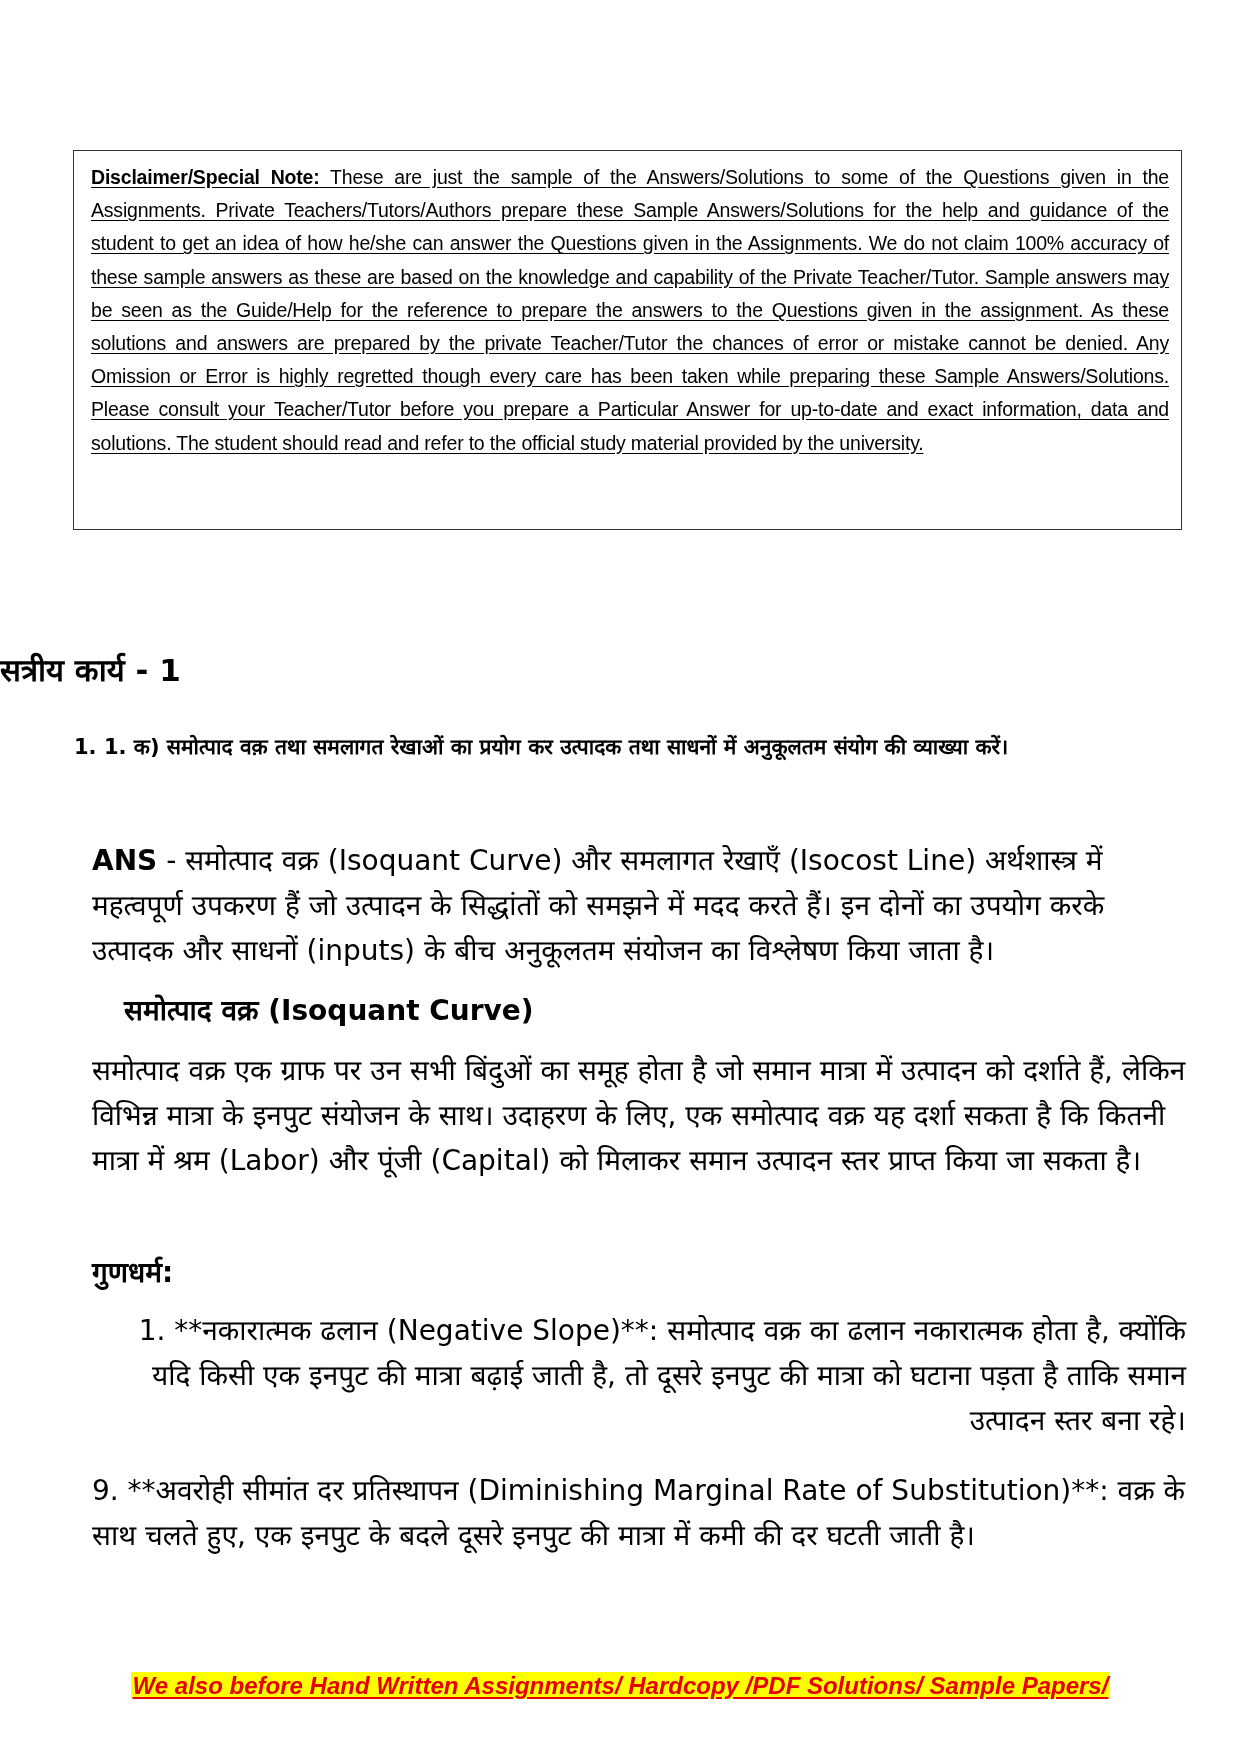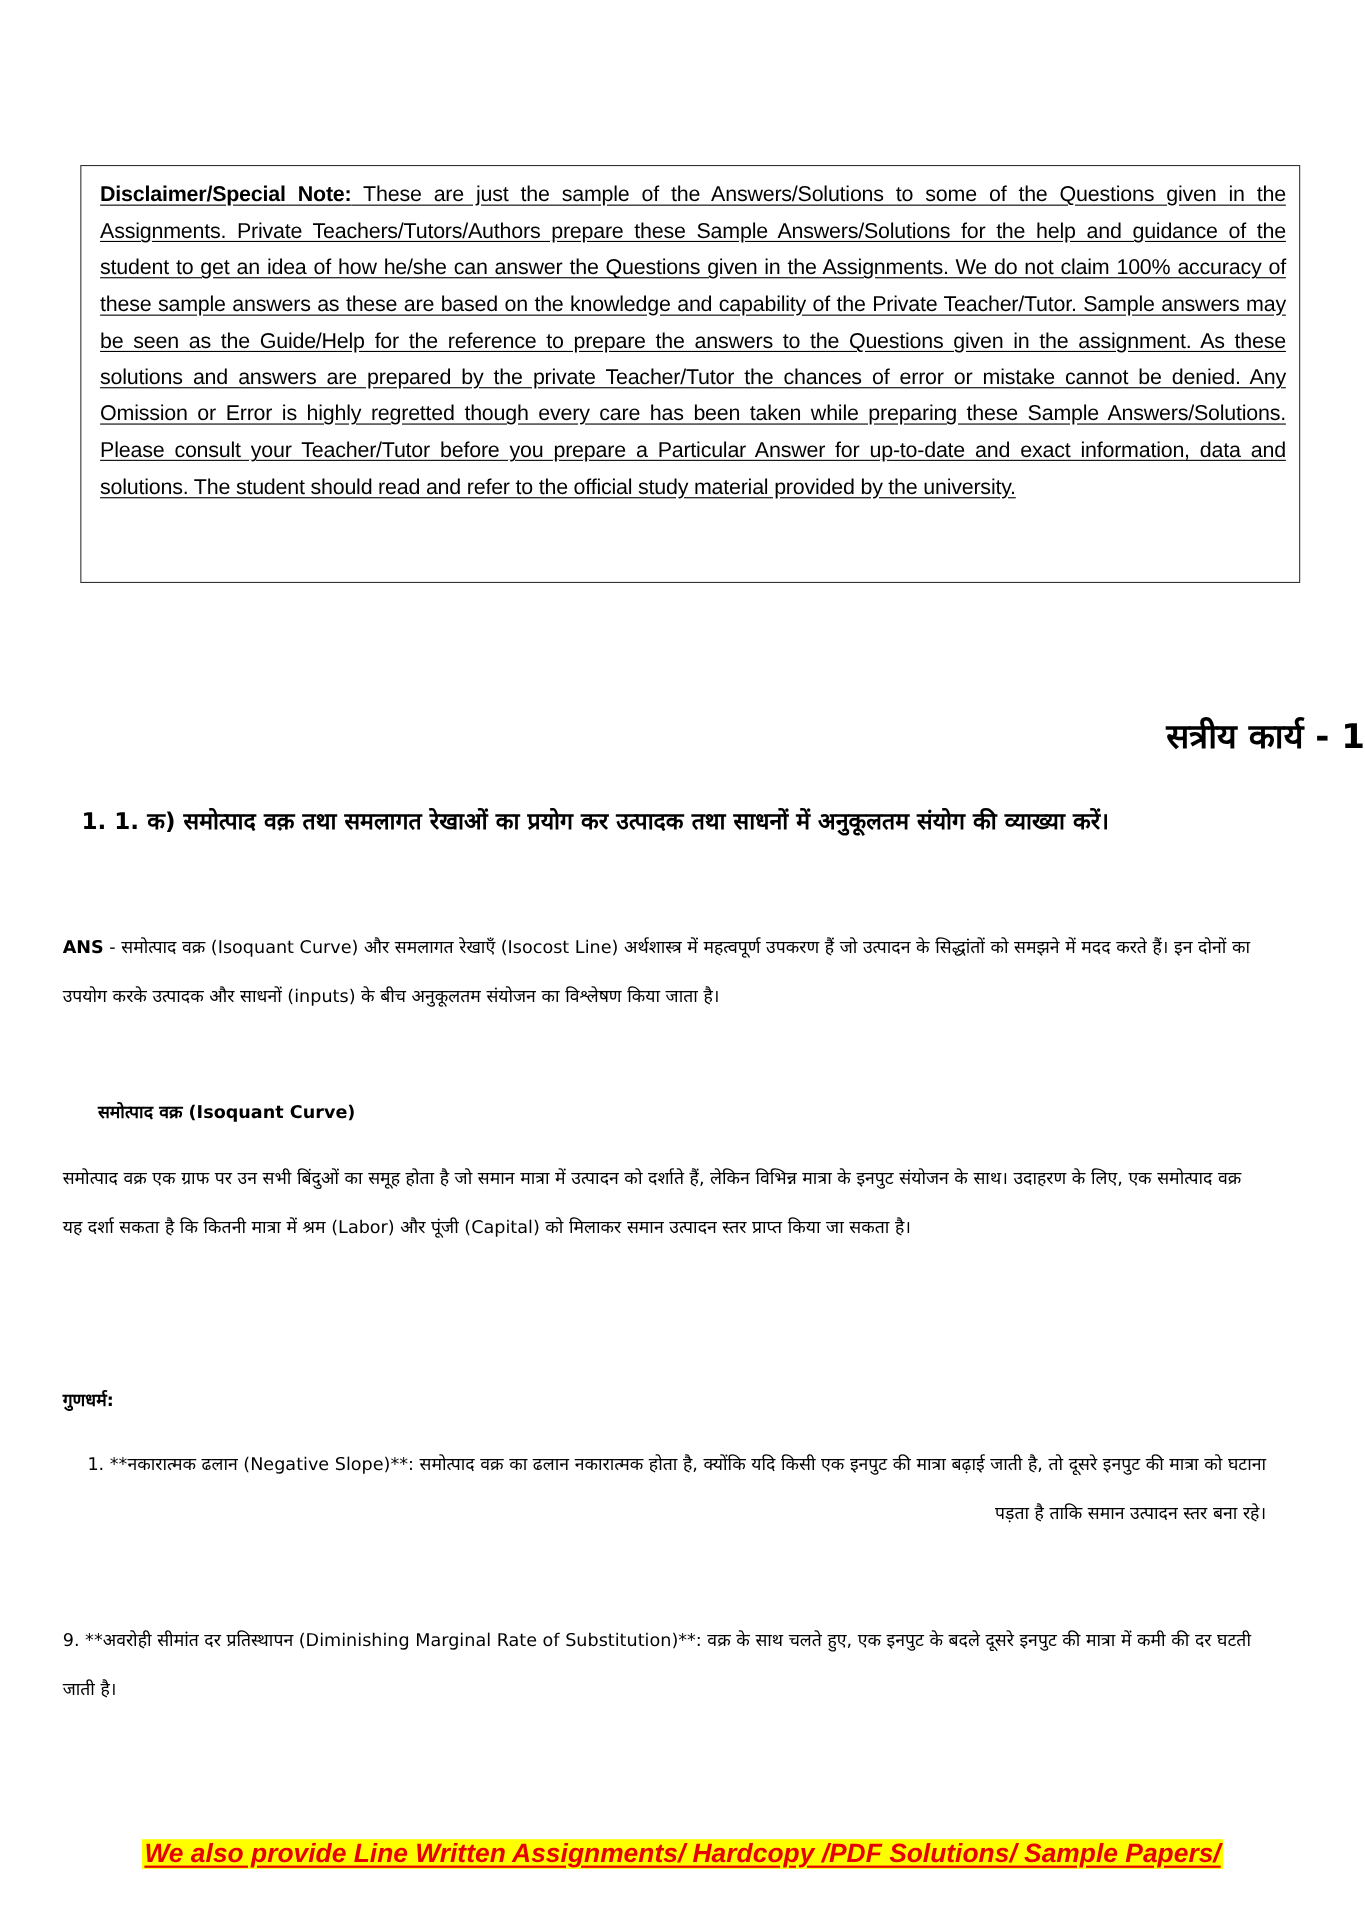--- a/index.html
+++ b/index.html
@@ -9,30 +9,30 @@
     border:1.5px solid #333; box-sizing:border-box;
   }
   .disclaimer-text {
     position:absolute; left:17px; top:10px; width:1078px;
     font-family:"Liberation Sans", sans-serif; font-size:19.5px; line-height:33.2px;
     text-align:justify; text-decoration:underline; text-underline-offset:3px;
     letter-spacing:-0.2px;
   }
   .disclaimer-text b { font-weight:bold; }
   .title {
-    position:absolute; left:0; width:1241px; top:648px; text-align:right;
+    position:absolute; left:0; width:1241px; top:648px; text-align:left;
     font-size:31px; font-weight:bold; line-height:44px;
   }
   .qhead {
     position:absolute; left:74px; top:725px; width:1094px;
     font-size:21px; font-weight:bold; line-height:45px; text-align:justify;
   }
   .para {
-    position:absolute; left:57px; width:1094px;
-    font-size:16px; line-height:45px;
+    position:absolute; left:92px; width:1094px;
+    font-size:28px; line-height:45px;
   }
   .para b { font-weight:bold; }
   .ans { top:838px; }
   .sec-head { top:988px; font-weight:bold;margin-left:32px; }
   .para2 { top:1048px; }
   .gundharm { top:1250px; font-weight:bold; }
   .item1 { top:1308px;text-align:right; }
   .item2 { top:1468px; }
   .footer {
     position:absolute; left:0; width:1241px; top:1668px; text-align:center;
@@ -61,14 +61,14 @@
 
 <div class="para para2">समोत्पाद वक्र एक ग्राफ पर उन सभी बिंदुओं का समूह होता है जो समान मात्रा में उत्पादन को दर्शाते हैं, लेकिन विभिन्न मात्रा के इनपुट संयोजन के साथ। उदाहरण के लिए, एक समोत्पाद वक्र यह दर्शा सकता है कि कितनी मात्रा में श्रम (Labor) और पूंजी (Capital) को मिलाकर समान उत्पादन स्तर प्राप्त किया जा सकता है।</div>
 
 <div class="para gundharm">गुणधर्म:</div>
 
 <div class="para item1">1. **नकारात्मक ढलान (Negative Slope)**: समोत्पाद वक्र का ढलान नकारात्मक होता है, क्योंकि यदि किसी एक इनपुट की मात्रा बढ़ाई जाती है, तो दूसरे इनपुट की मात्रा को घटाना पड़ता है ताकि समान उत्पादन स्तर बना रहे।</div>
 
 <div class="para item2">9. **अवरोही सीमांत दर प्रतिस्थापन (Diminishing Marginal Rate of Substitution)**: वक्र के साथ चलते हुए, एक इनपुट के बदले दूसरे इनपुट की मात्रा में कमी की दर घटती जाती है।</div>
 
 <div class="footer">
-  <div><span>We also provide Line Written Assignments/ Hardcopy /PDF Solutions/ Sample Papers/</span></div>
+  <div><span>We also before Hand Written Assignments/ Hardcopy /PDF Solutions/ Sample Papers/</span></div>
 </div>
 
 </body></html>

